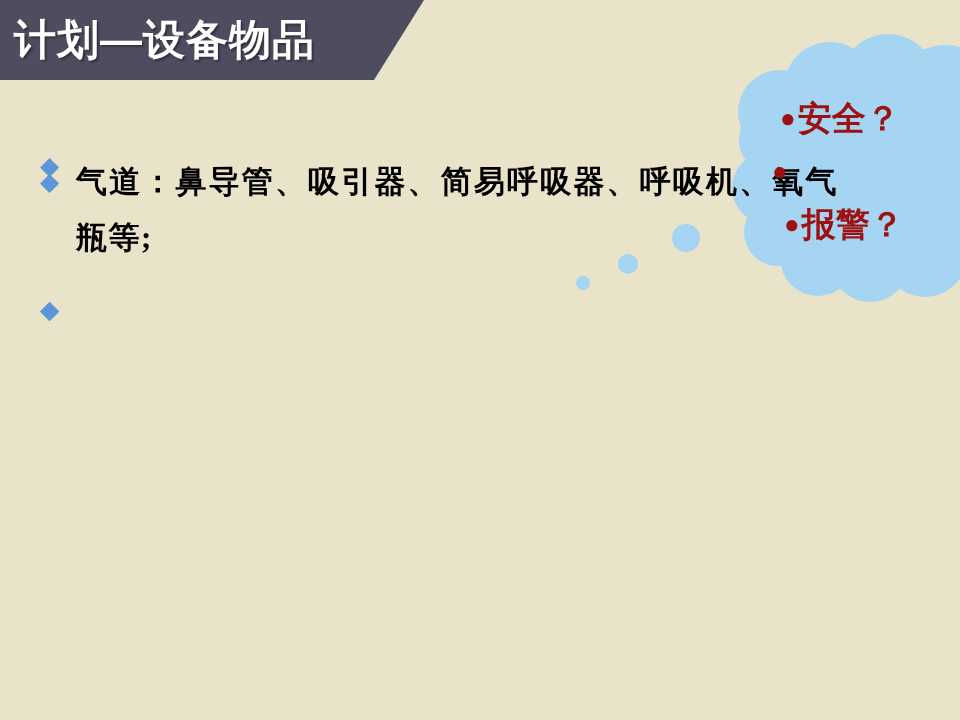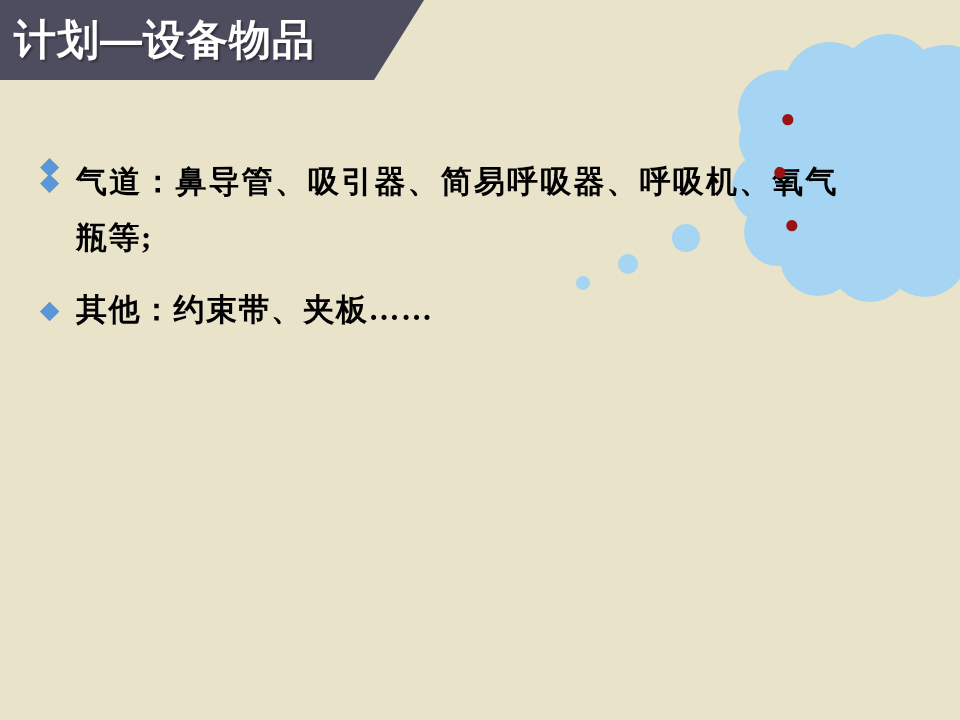--- a/index.html
+++ b/index.html
@@ -126,43 +126,44 @@
 
       <circle cx="335" cy="170" r="90"></circle>
       <circle cx="285" cy="165" r="60"></circle>
       <circle cx="395" cy="175" r="70"></circle>
     </g>
   </svg>
 
   <div class="cloud-text">
     <div class="cloud-row r1">
       <span class="cloud-bullet">●</span>
+      <span>安全？</span>
     </div>
     <div class="cloud-row r2">
       <span class="cloud-bullet">●</span>
     </div>
     <div class="cloud-row r3">
       <span class="cloud-bullet">●</span>
+      <span>报警？</span>
     </div>
   </div>
 
   <div class="content">
 
     <p class="bullet-para">
       <span class="diamond">◆</span>
     </p>
 
     <p class="bullet-para">
       <span class="diamond">◆</span>
       <span>气道：鼻导管、吸引器、简易呼吸器、呼吸机、氧气瓶等;</span>
     </p>
 
     <p class="bullet-para">
       <span class="diamond">◆</span>
     </p>
 
     <p class="bullet-para">
       <span class="diamond">◆</span>
-      <span>其他：约束带、夹板……</span>
     </p>
 
   </div>
 </div>
 
 </body></html>

